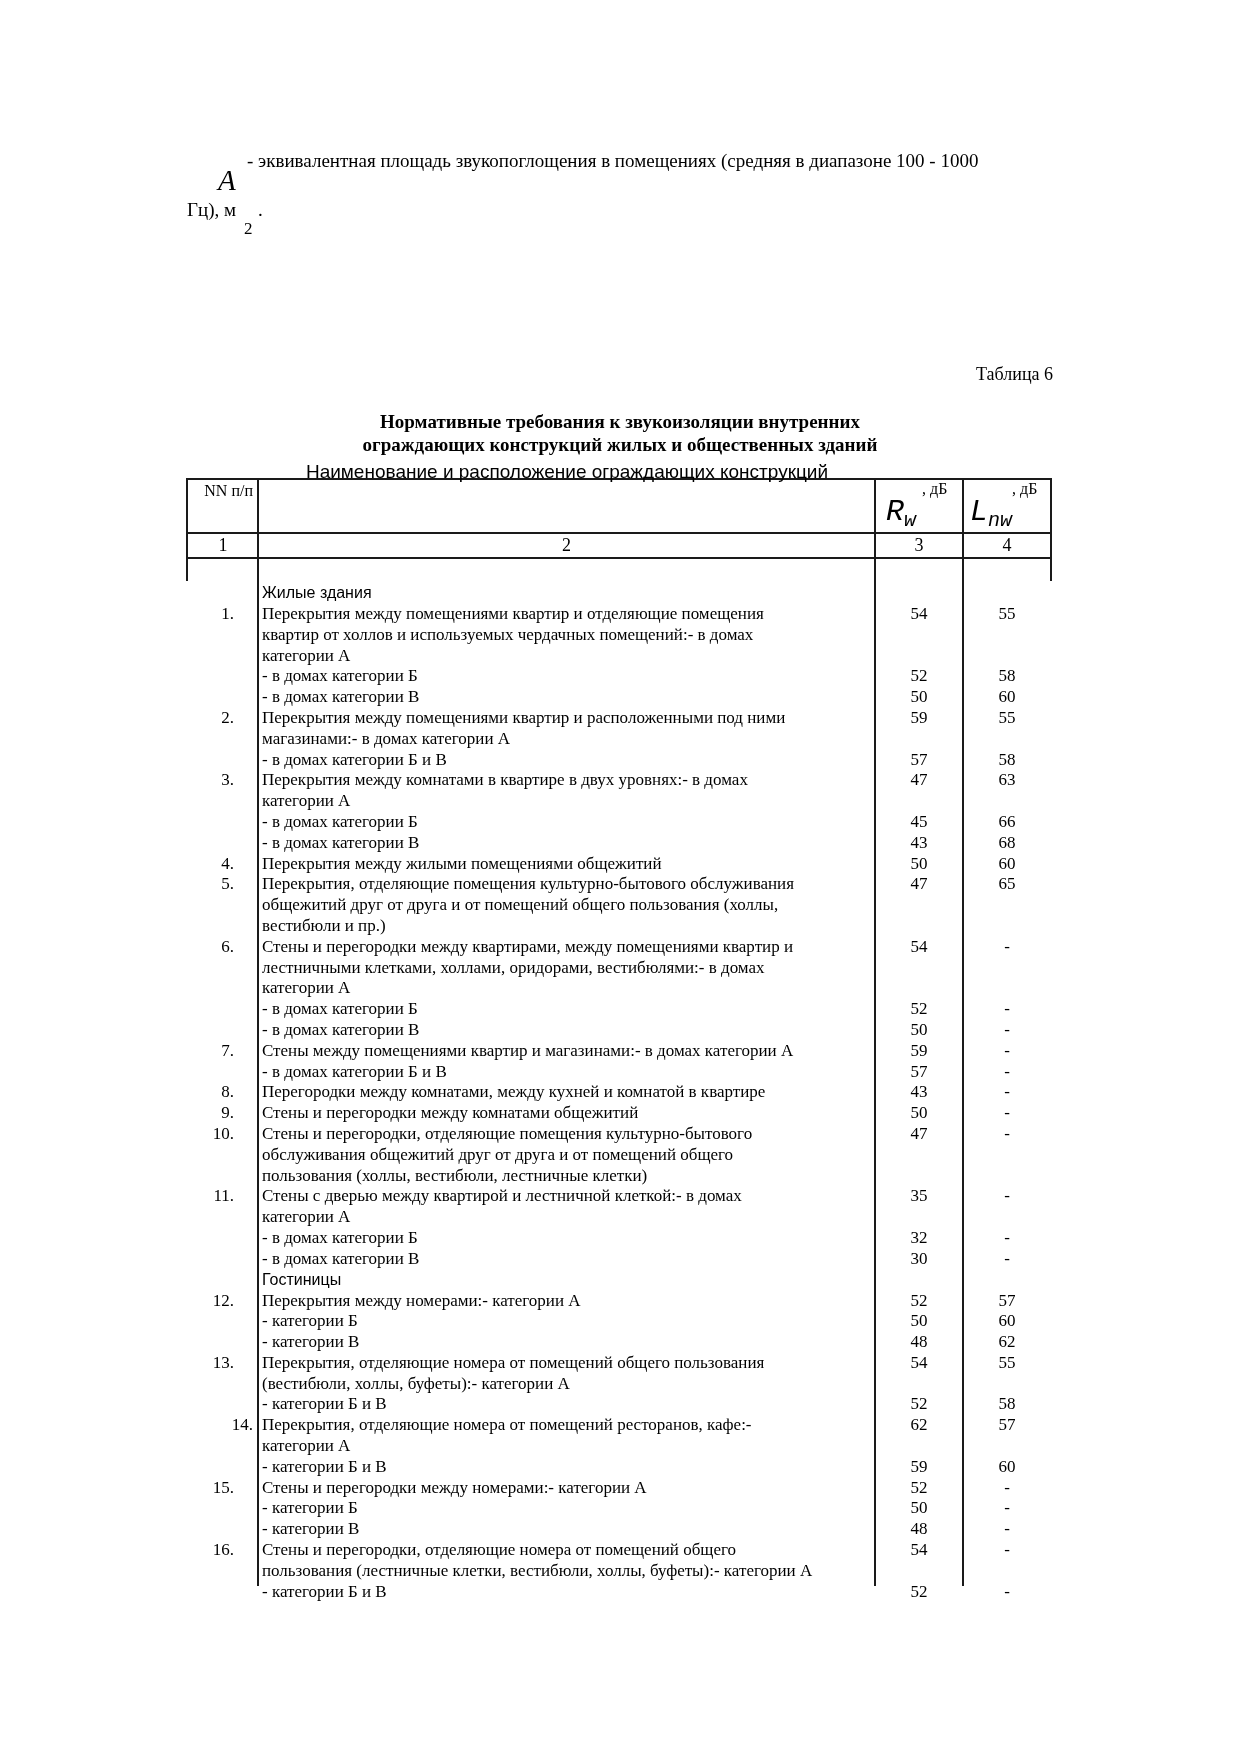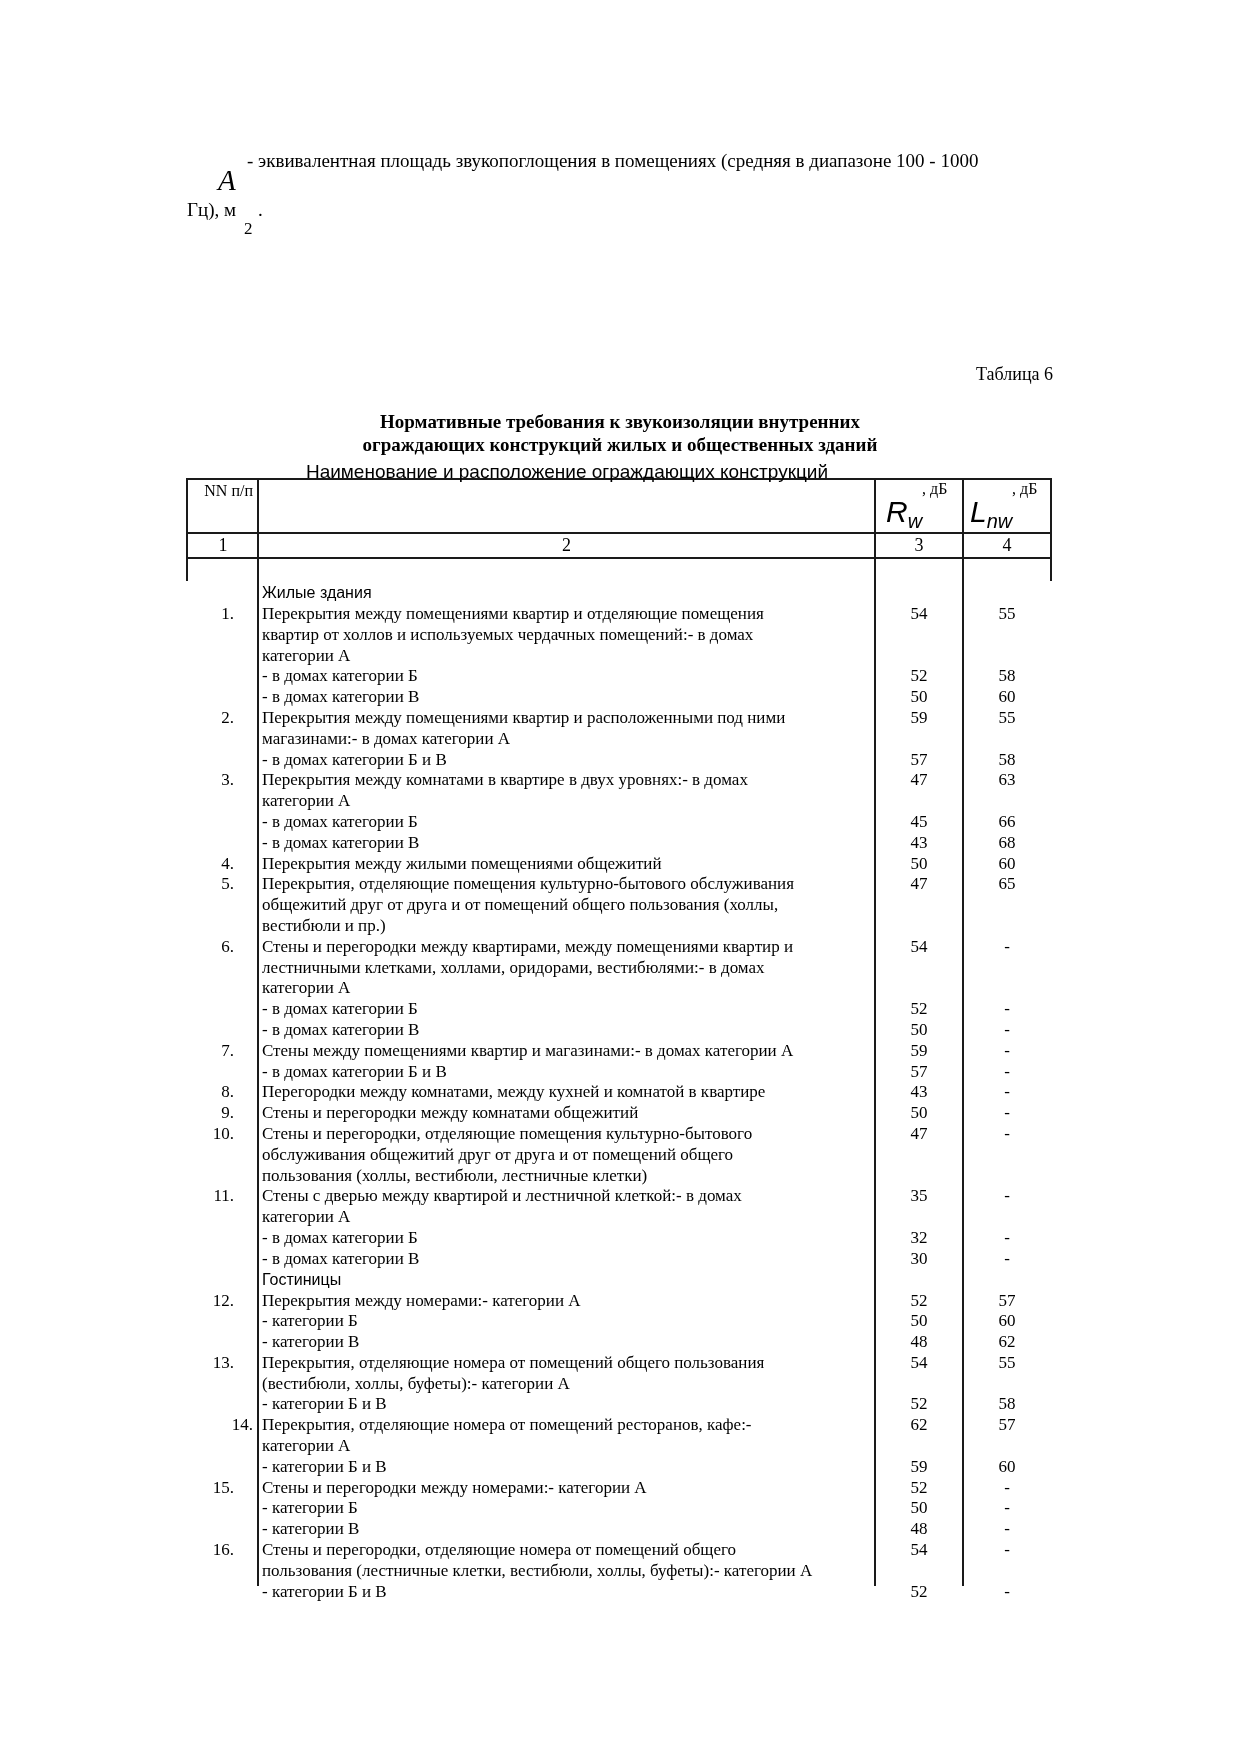--- a/index.html
+++ b/index.html
@@ -15,21 +15,21 @@
   .table-no { right:187px; top:364px; font-size:18px; }
   .table-title { left:0; width:1240px; top:410px; text-align:center; font-size:19px; font-weight:bold; line-height:23px; }
 
   .hline { position:absolute; height:2px; background:#1a1a1a; }
   .vline { position:absolute; width:2px; background:#1a1a1a; }
 
   .hdr-nn { left:188px; width:65px; top:482px; font-size:16px; text-align:right; white-space:nowrap; }
   .hdr-name { left:260px; width:614px; top:461px; font-size:19px; text-align:center; white-space:nowrap;
               font-family:"Liberation Sans", sans-serif; font-weight:normal; letter-spacing:0; }
   .hdr-db { font-size:16px; white-space:nowrap; }
-  .hdr-sym { font-size:30px; font-style:italic; font-family:Liberation Sans, sans-serif; }
+  .hdr-sym { font-size:30px; font-style:italic; font-family:Liberation Mono, monospace; }
   .hdr-sym sub { font-size:20px; vertical-align:-6px; }
   .num-row { top:535px; font-size:18px; text-align:center; }
 
   .rows { position:absolute; left:0; top:583px; width:1240px; }
   .row { position:relative; display:flex; font-size:17px; line-height:20.8px; }
   .row .c-nn { width:240px; text-align:right; padding-right:6px; box-sizing:border-box; }
   .row .c-name { position:absolute; left:262px; width:612px; }
   .row .c-rw { position:absolute; left:876px; width:86px; text-align:center; }
   .row .c-ln { position:absolute; left:964px; width:86px; text-align:center; }
   .row.section .c-name { font-family:"Liberation Sans", sans-serif; font-size:16px; }

